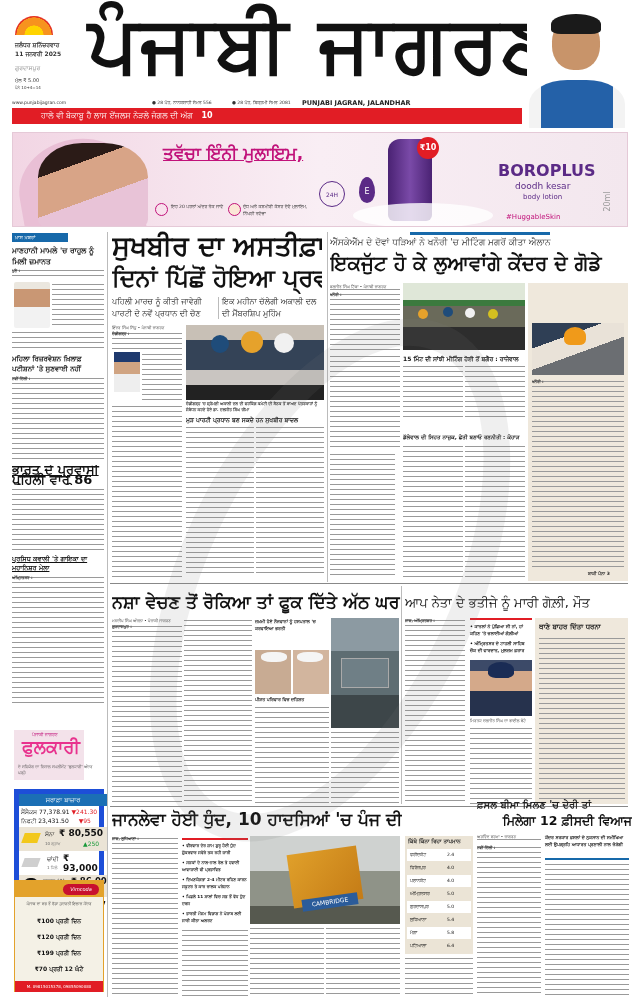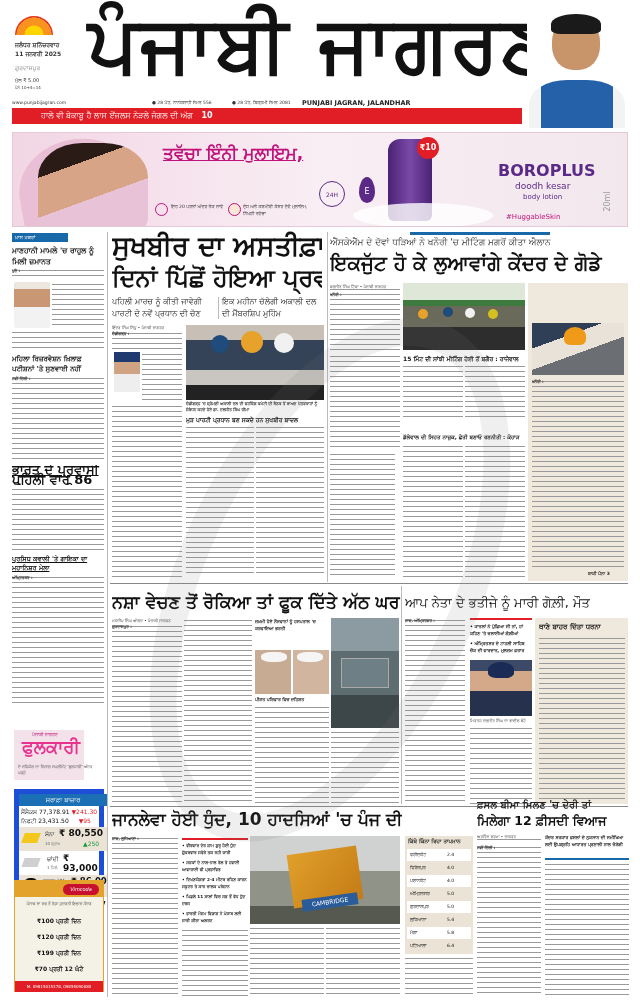--- a/index.html
+++ b/index.html
@@ -279,20 +279,20 @@
       <span class="abs" style="left:40px;">5.8</span>
     </div>
   <div class="abs" style="left:2px;top:104px;width:64px;height:12px;font-size:4.5px;line-height:12px;">
       <span class="abs" style="left:3px;">ਪਟਿਆਲਾ</span>
       <span class="abs" style="left:40px;">6.4</span>
     </div>
 </div>
 <div class="abs txt txtbg" style="left:405px;top:956px;width:68px;height:40px;"></div>
 
 <div class="abs" style="left:477px;top:798px;width:155px;font-size:10px;line-height:14px;font-weight:bold;color:#222;white-space:nowrap;overflow:hidden;">ਫ਼ਸਲ ਬੀਮਾ ਮਿਲਣ 'ਚ ਦੇਰੀ ਤਾਂ</div>
-<div class="abs hl" style="left:477px;top:810px;width:155px;font-size:12.5px;line-height:22px;">ਮਿਲੇਗਾ 12 ਫ਼ੀਸਦੀ ਵਿਆਜ</div>
+<div class="abs hl" style="left:477px;top:810px;width:155px;font-size:12.5px;line-height:22px;text-align:right;">ਮਿਲੇਗਾ 12 ਫ਼ੀਸਦੀ ਵਿਆਜ</div>
 <div class="abs" style="left:477px;top:834px;width:64px;font-size:4px;color:#333;white-space:nowrap;overflow:hidden;border-bottom:1px solid #999;">ਅਰਵਿੰਦ ਸ਼ਰਮਾ • ਜਾਗਰਣ</div>
 <div class="abs txt txtbg" style="left:477px;top:845px;width:64px;height:150px;"><b style="color:#222;">ਨਵੀਂ ਦਿੱਲੀ :</b></div>
 <div class="abs" style="left:545px;top:834px;width:84px;font-size:4.5px;line-height:7px;font-weight:bold;color:#111;">ਕੇਂਦਰ ਸਰਕਾਰ ਫ਼ਸਲਾਂ ਦੇ ਨੁਕਸਾਨ ਦੀ ਸਮੀਖਿਆ ਲਈ ਉਪਗ੍ਰਹਿ ਆਧਾਰਤ ਪ੍ਰਣਾਲੀ ਨਾਲ ਜੋੜੇਗੀ</div>
 <div class="abs" style="left:545px;top:858px;width:84px;height:2px;background:#1769aa;"></div>
 <div class="abs txt txtbg" style="left:545px;top:862px;width:84px;height:133px;"></div>
 
 <div class="abs" style="left:180px;top:300px;width:300px;height:560px;border:28px solid rgba(120,120,120,0.12);border-radius:50%;transform:rotate(25deg);pointer-events:none;"></div>
 
 </body></html>

